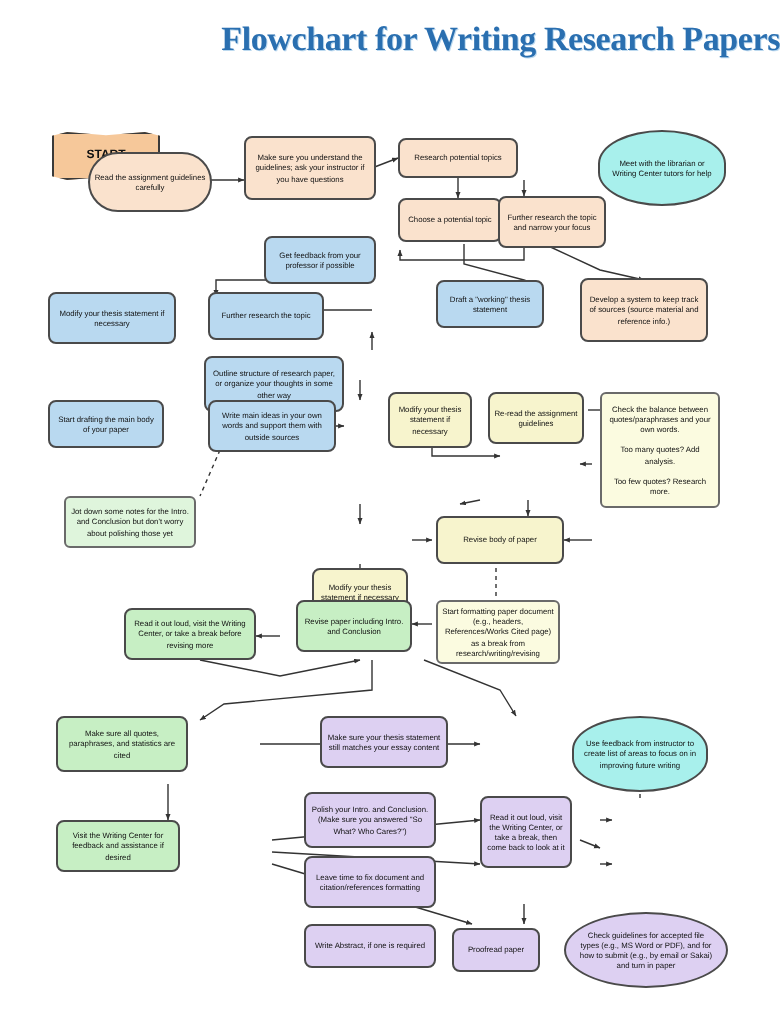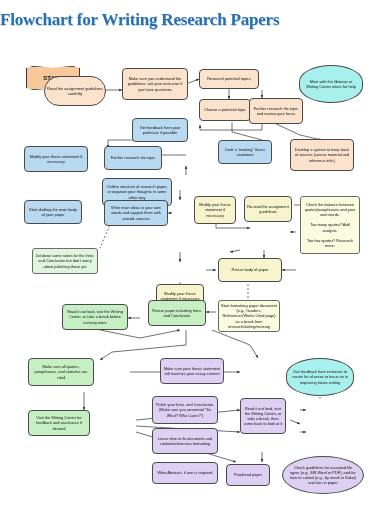--- a/index.html
+++ b/index.html
@@ -1,19 +1,19 @@
 <!DOCTYPE html>
 <html><head>
 <meta charset="utf-8">
 <style>
   html,body{margin:0;padding:0;}
   body{width:390px;height:505px;background:#ffffff;
        font-family:"Liberation Sans",sans-serif;overflow:hidden;position:relative;}
   #canvas{position:absolute;left:0;top:0;width:390px;height:505px;}
-  .title{position:absolute;left:0;top:10px;width:390px;text-align:left;
+  .title{position:absolute;left:0;top:10px;width:390px;text-align:right;
          font-family:"Liberation Serif",serif;font-weight:bold;font-size:17px;
          color:#2a6fb0;letter-spacing:-0.2px;
          text-shadow:0.5px 0.5px 0 #bcd9ef;}
   .node{position:absolute;box-sizing:border-box;display:flex;align-items:center;
         justify-content:center;text-align:center;color:#111;
         font-size:3.9px;line-height:1.32;padding:1px 2px;
         border:0.6px solid #4a4a4a;border-radius:4px;overflow:hidden;}
   .peach{background:#fae2cd;}
   .blue{background:#b9d9f0;}
   .yellow{background:#f7f4cd;}

